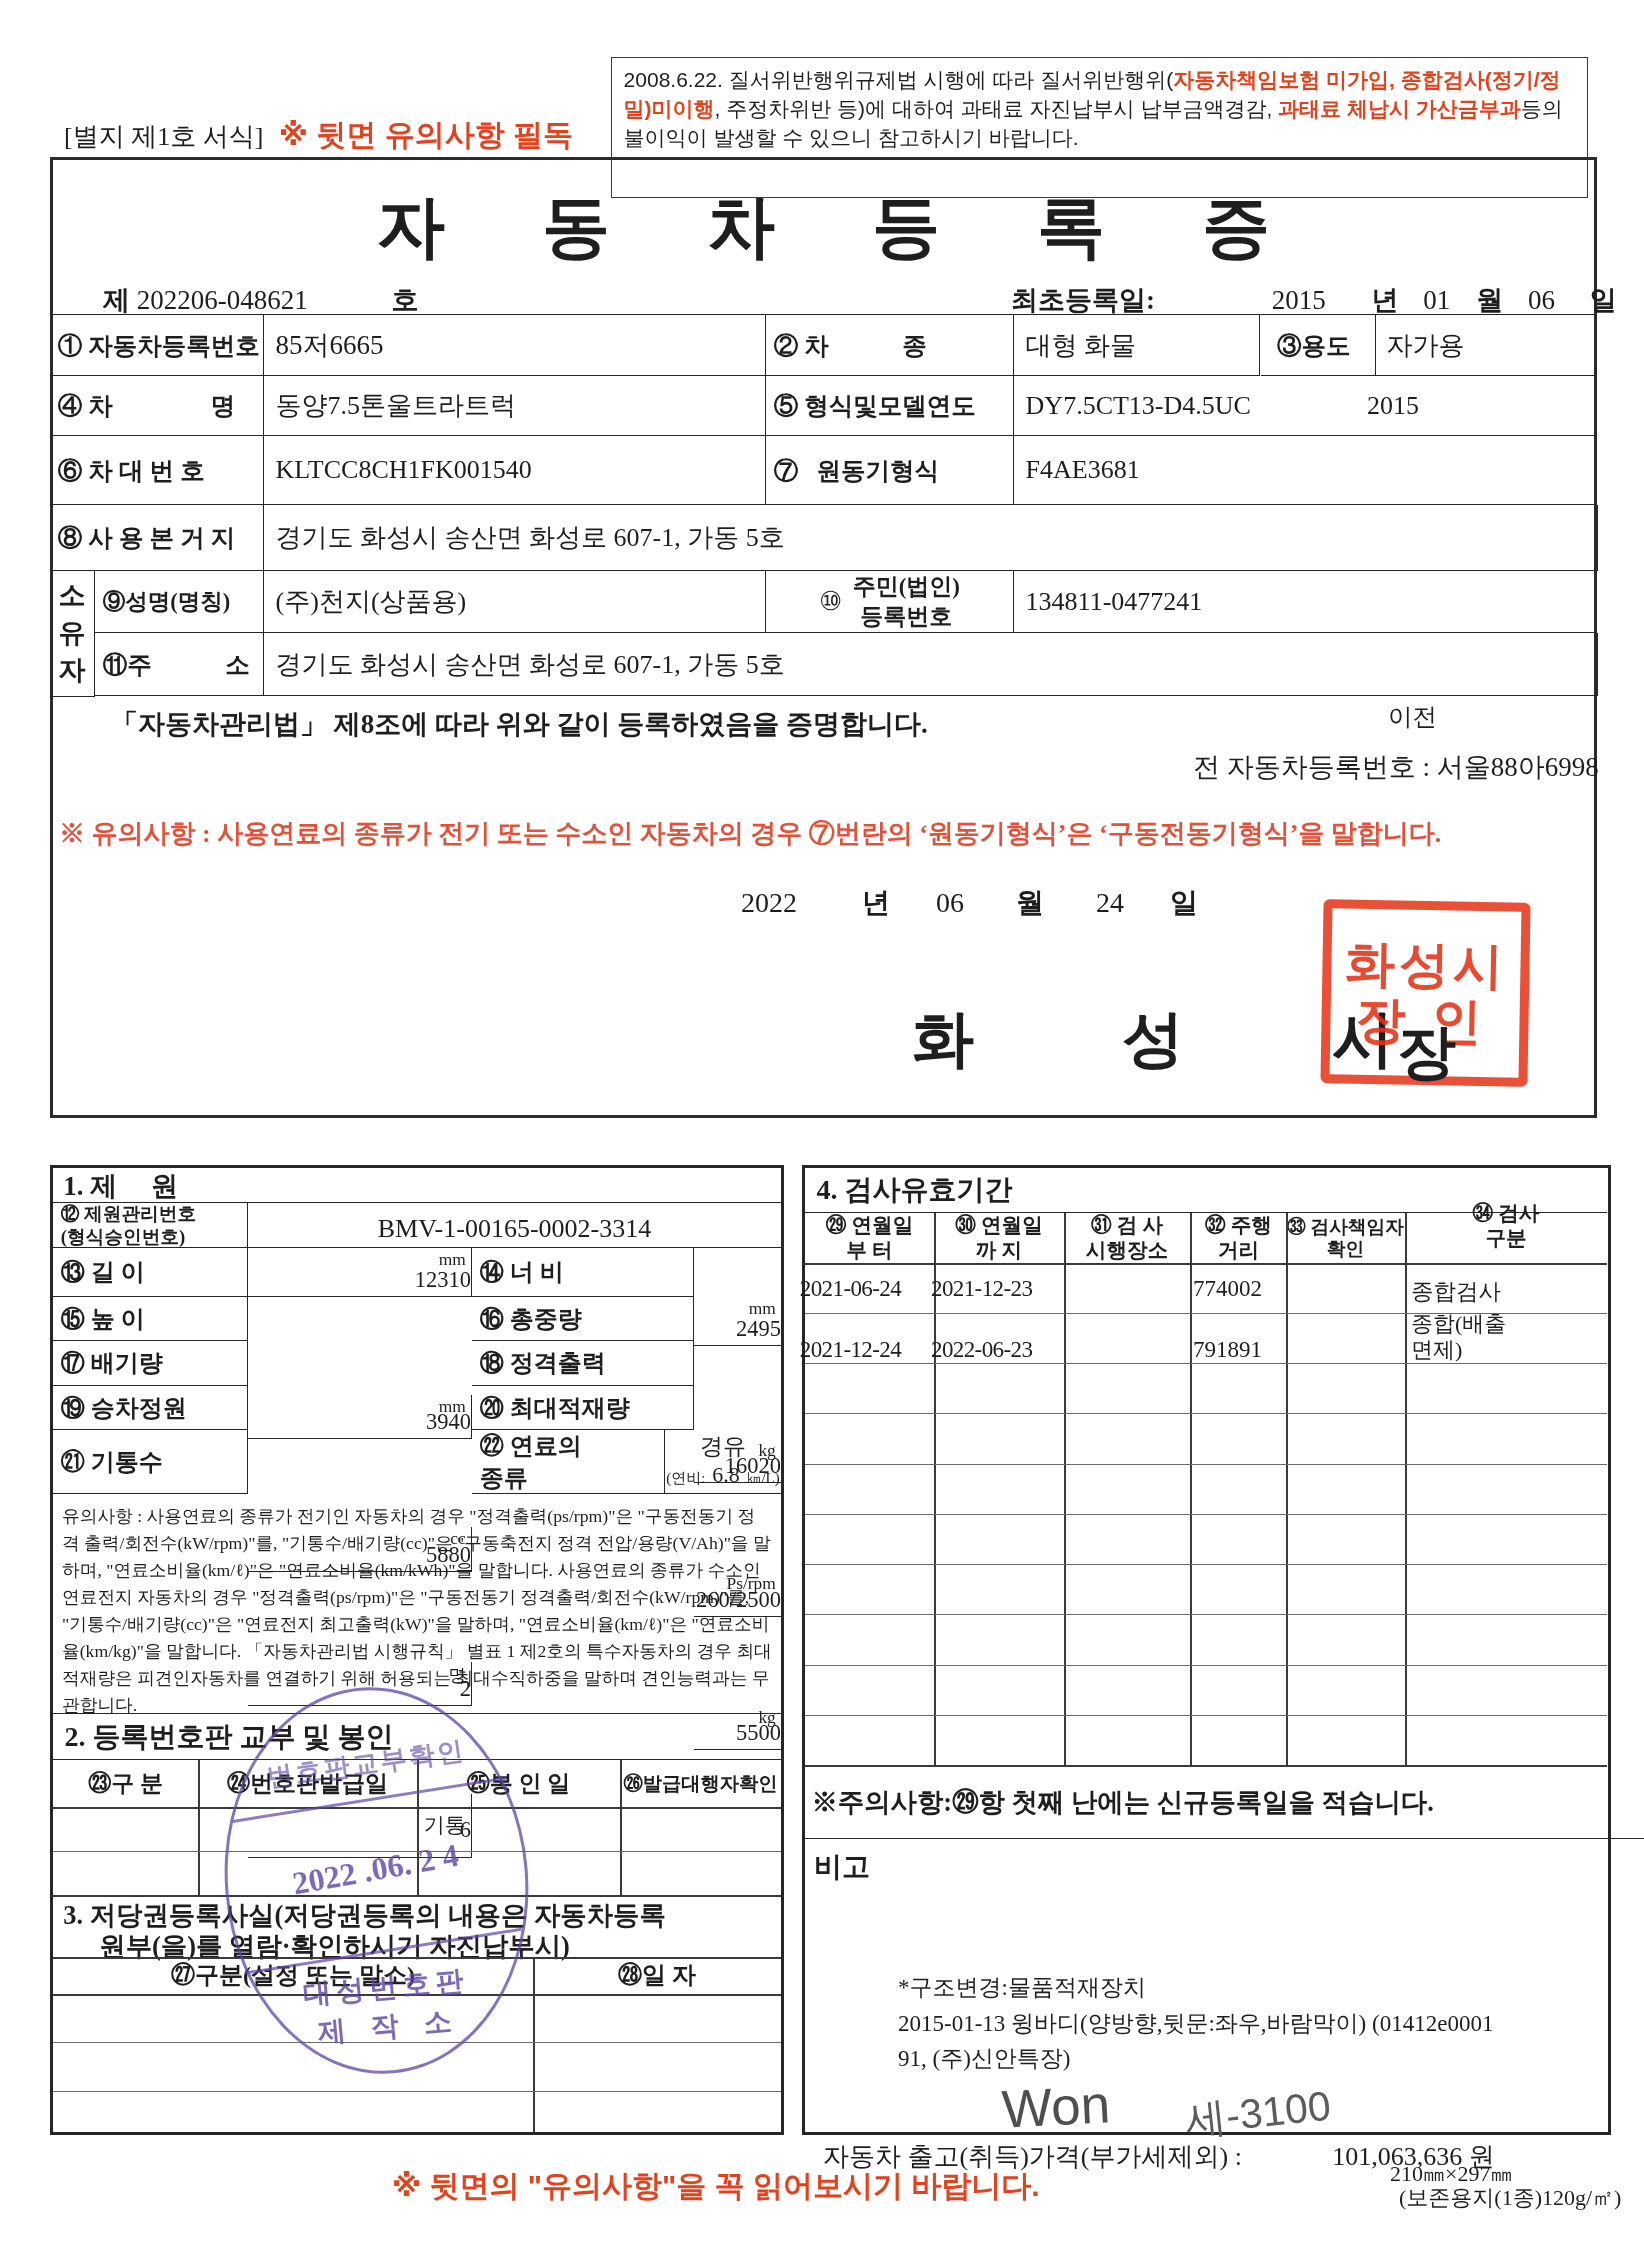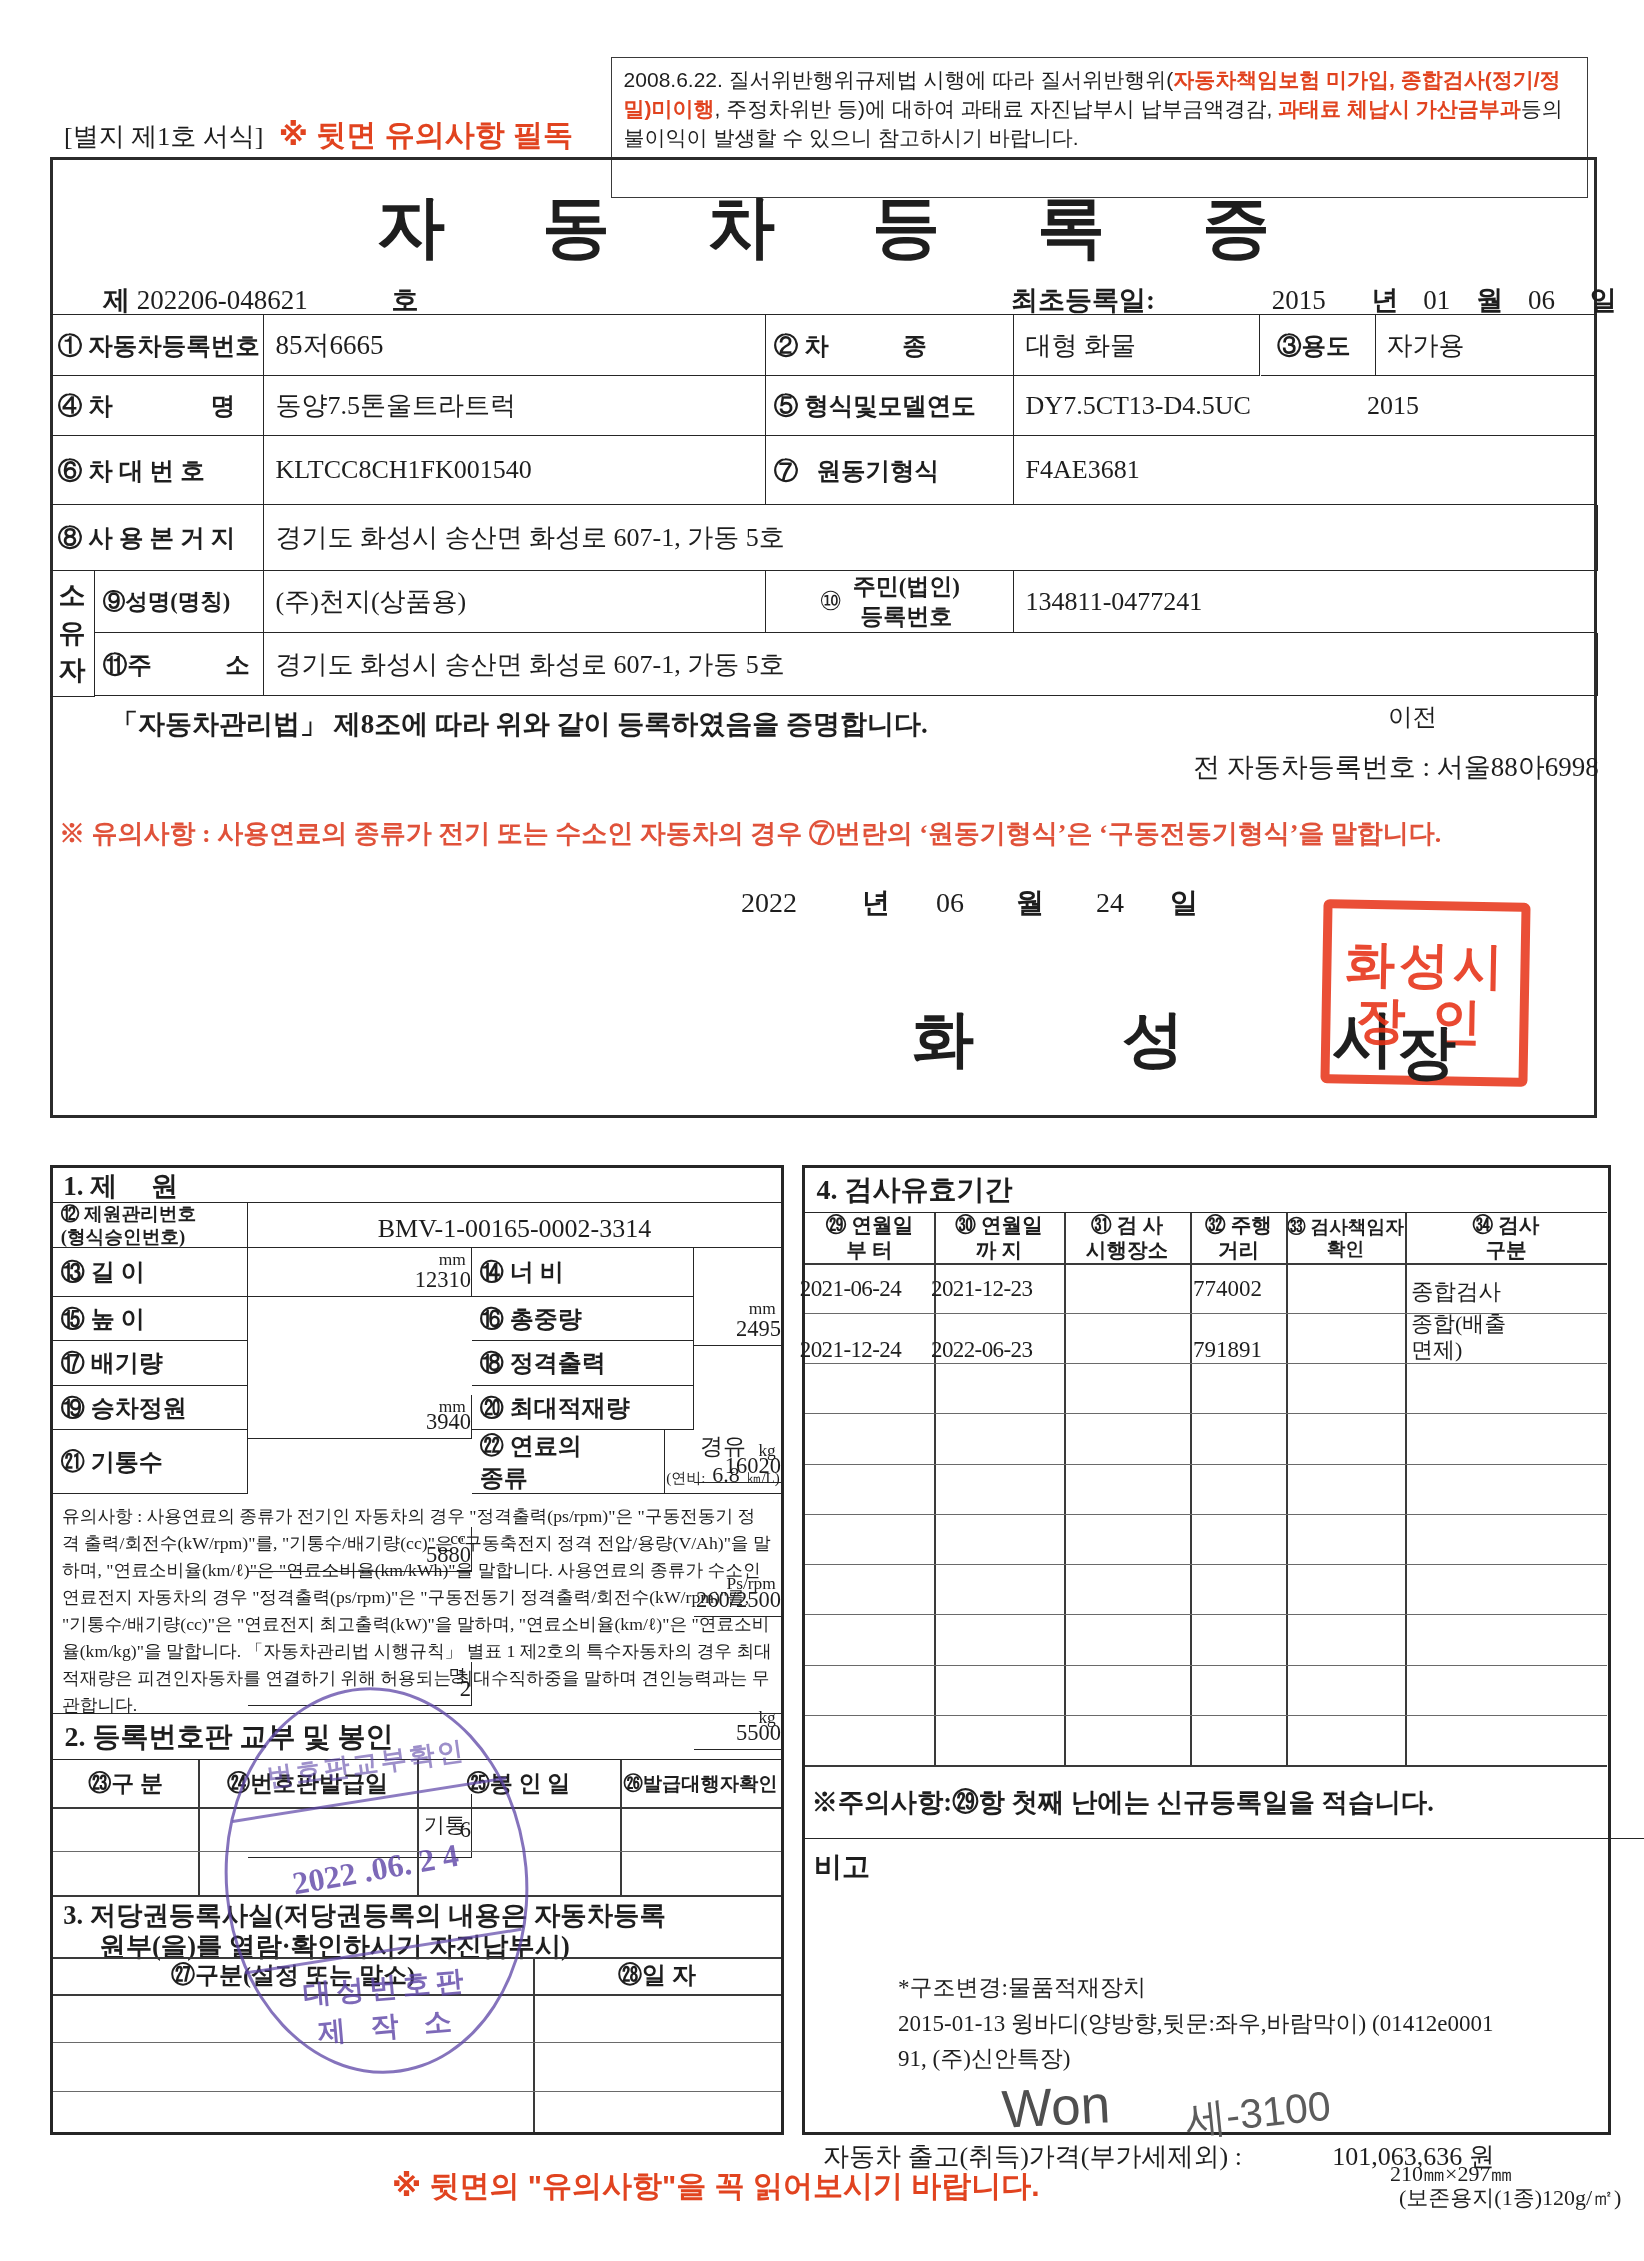--- a/index.html
+++ b/index.html
@@ -232,21 +232,21 @@
     <div class="ih" style="left:0;top:45px;width:129px;height:50px;">㉙ 연월일
 부 터</div>
     <div class="ih" style="left:129px;top:45px;width:130px;height:50px;">㉚ 연월일
 까 지</div>
     <div class="ih pre" style="left:259px;top:45px;width:126px;height:50px;">㉛ 검    사
 시행장소</div>
     <div class="ih" style="left:385px;top:45px;width:97px;height:50px;">㉜ 주행
 거리</div>
     <div class="ih" style="left:481px;top:45px;width:119px;height:50px;font-size:18.7px;">㉝ 검사책임자
 확인</div>
-    <div class="ih" style="left:600px;top:45px;width:202px;height:50px;">㉞ 검사
+    <div class="ih" style="left:600px;top:33px;width:202px;height:50px;">㉞ 검사
 구분</div>
 
     <div class="vline" style="left:129px;top:45px;width:1.9px;height:552px;"></div>
     <div class="vline" style="left:259px;top:45px;width:1.9px;height:552px;"></div>
     <div class="vline" style="left:385px;top:45px;width:1.9px;height:552px;"></div>
     <div class="vline" style="left:481px;top:45px;width:1.9px;height:552px;"></div>
     <div class="vline" style="left:600px;top:45px;width:1.9px;height:552px;"></div>
     <div class="hline" style="left:0;top:95px;width:802px;height:1.9px;"></div>
     <div class="hline thin" style="left:0;top:145px;width:802px;height:1.3px;"></div>
     <div class="hline thin" style="left:0;top:195px;width:802px;height:1.3px;"></div>

